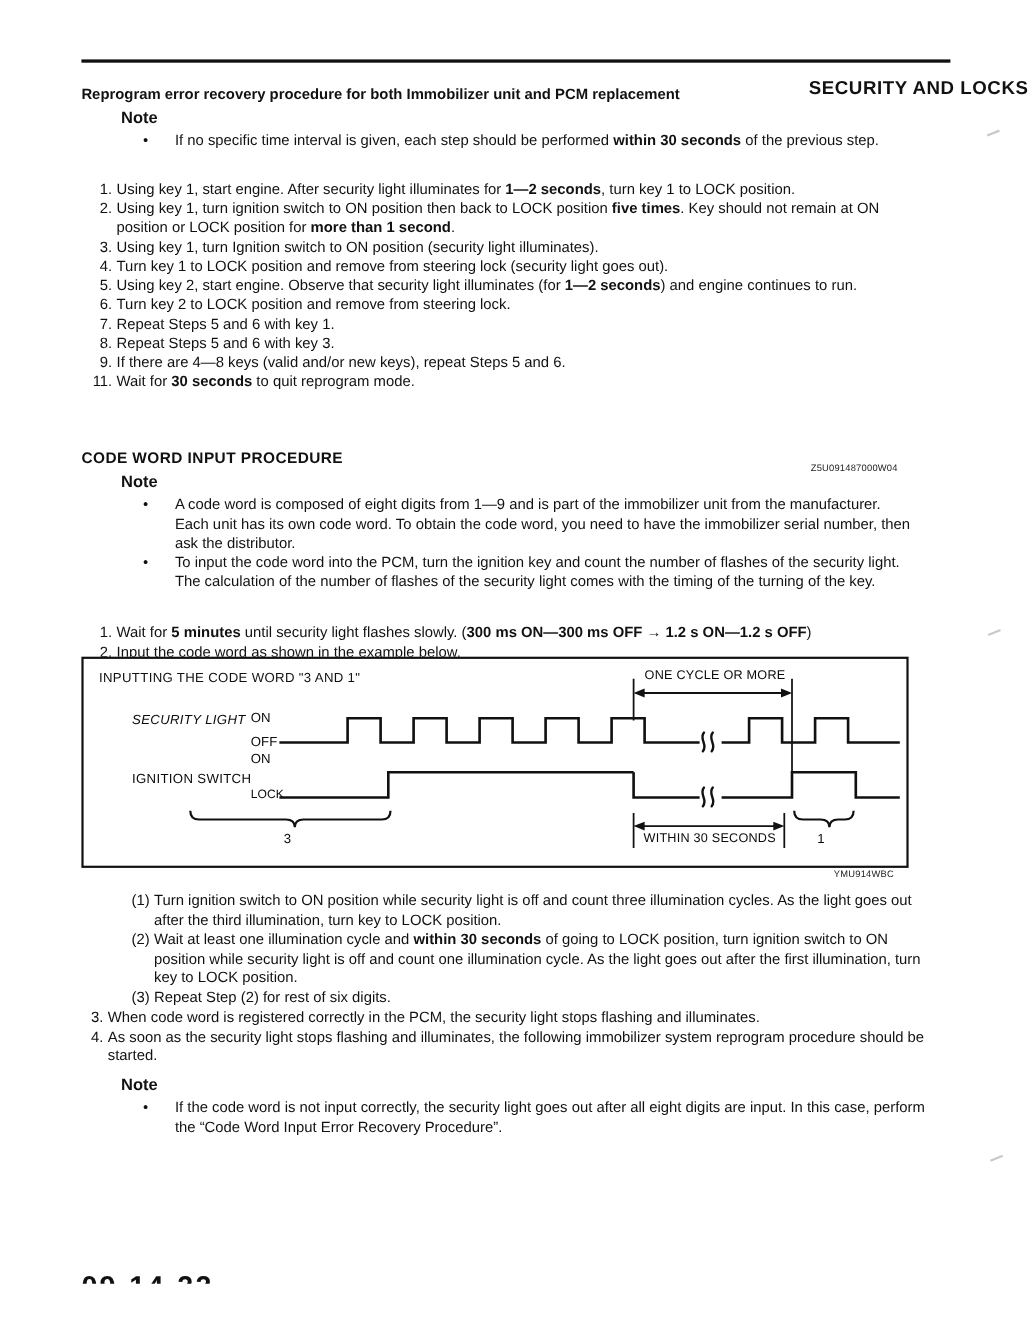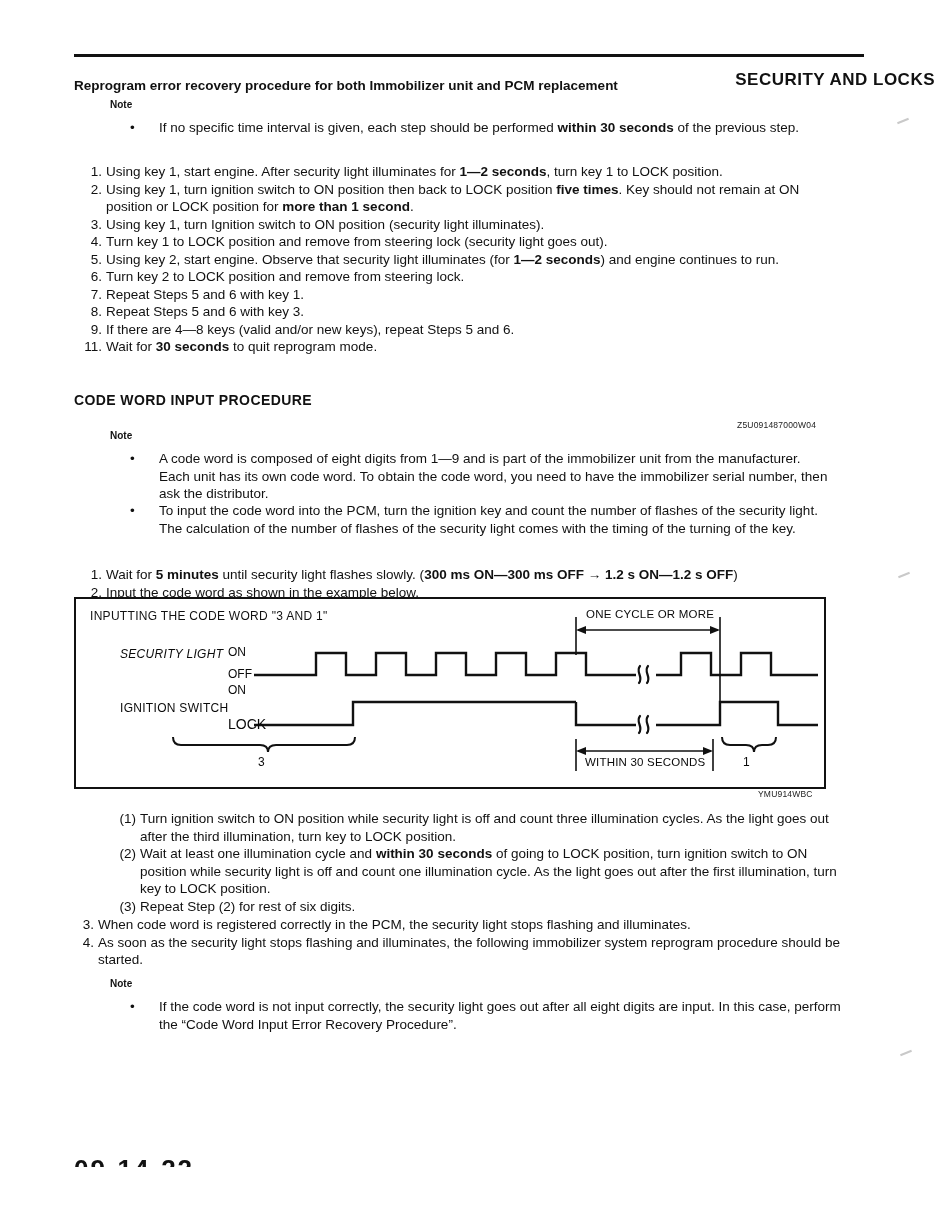--- a/index.html
+++ b/index.html
@@ -28,21 +28,21 @@
     position:absolute; top:54px; left:74px; width:790px; height:3px;
     background:#111;
   }
 
   
   .sec-title {
     position:absolute; font-weight:bold; font-size:13.5px;
     color:#111; white-space:nowrap;margin-top:12px;
   }
   .note-h {
-    position:absolute; font-weight:bold; font-size:10px; color:#111;
+    position:absolute; font-weight:bold; font-size:15px; color:#111;
   }
   .bul {
     position:absolute; font-size:13.5px; line-height:17.5px; color:#111;
   }
   .bul .dot {
     position:absolute; left:0; top:0;
   }
   .bul .txt { display:block; margin-left:29px; }
 
   .olist { position:absolute; font-size:13.5px; line-height:17.5px; color:#111; }
@@ -109,21 +109,21 @@
     <div class="oitem"><span class="num">3.</span>Using key 1, turn Ignition switch to ON position (security light illuminates).</div>
     <div class="oitem"><span class="num">4.</span>Turn key 1 to LOCK position and remove from steering lock (security light goes out).</div>
     <div class="oitem"><span class="num">5.</span>Using key 2, start engine. Observe that security light illuminates (for <b>1—2 seconds</b>) and engine continues to run.</div>
     <div class="oitem"><span class="num">6.</span>Turn key 2 to LOCK position and remove from steering lock.</div>
     <div class="oitem"><span class="num">7.</span>Repeat Steps 5 and 6 with key 1.</div>
     <div class="oitem"><span class="num">8.</span>Repeat Steps 5 and 6 with key 3.</div>
     <div class="oitem"><span class="num">9.</span>If there are 4—8 keys (valid and/or new keys), repeat Steps 5 and 6.</div>
     <div class="oitem"><span class="num">11.</span>Wait for <b>30 seconds</b> to quit reprogram mode.</div>
   </div>
 
-  <div class="sec-title" style="left:74px; top:380px; font-size:14px; letter-spacing:.4px;">CODE WORD INPUT PROCEDURE</div>
+  <div class="sec-title" style="left:74px; top:396px; font-size:14px; letter-spacing:.4px;">CODE WORD INPUT PROCEDURE</div>
 
   <div class="refcode" style="left:737px; top:420px;">Z5U091487000W04</div>
 
   <div class="note-h" style="left:110px; top:430px;">Note</div>
 
   <div class="bul" style="left:130px; top:450px; width:700px;">
     <span class="dot">•</span>
     <span class="txt">A code word is composed of eight digits from 1—9 and is part of the immobilizer unit from the manufacturer. Each unit has its own code word. To obtain the code word, you need to have the immobilizer serial number, then ask the distributor.</span>
   </div>
 
@@ -181,21 +181,21 @@
 
       <line x1="0" y1="186" x2="748" y2="186" stroke="#ffffff" stroke-width="0"></line>
     </svg>
 
     <div style="position:absolute; left:44px; top:48px; font-size:12px; letter-spacing:.3px;font-style:italic;">SECURITY LIGHT</div>
     <div style="position:absolute; left:44px; top:102px; font-size:12px; letter-spacing:.3px;">IGNITION SWITCH</div>
 
     <div style="position:absolute; left:152px; top:46px; font-size:12px;">ON</div>
     <div style="position:absolute; left:152px; top:68px; font-size:12px;">OFF</div>
     <div style="position:absolute; left:152px; top:84px; font-size:12px;">ON</div>
-    <div style="position:absolute; left:152px; top:117px; font-size:14px;">LOCK</div>
+    <div style="position:absolute; left:152px; top:117px; font-size:11px;">LOCK</div>
 
     <div style="position:absolute; left:510px; top:9px; font-size:11.5px; letter-spacing:.2px;">ONE CYCLE OR MORE</div>
     <div style="position:absolute; left:509px; top:157px; font-size:11.5px; letter-spacing:.2px;">WITHIN 30 SECONDS</div>
 
     <div style="position:absolute; left:182px; top:156px; font-size:12px;">3</div>
     <div style="position:absolute; left:667px; top:156px; font-size:12px;">1</div>
   </div>
 
   <div class="figcode">YMU914WBC</div>
 

